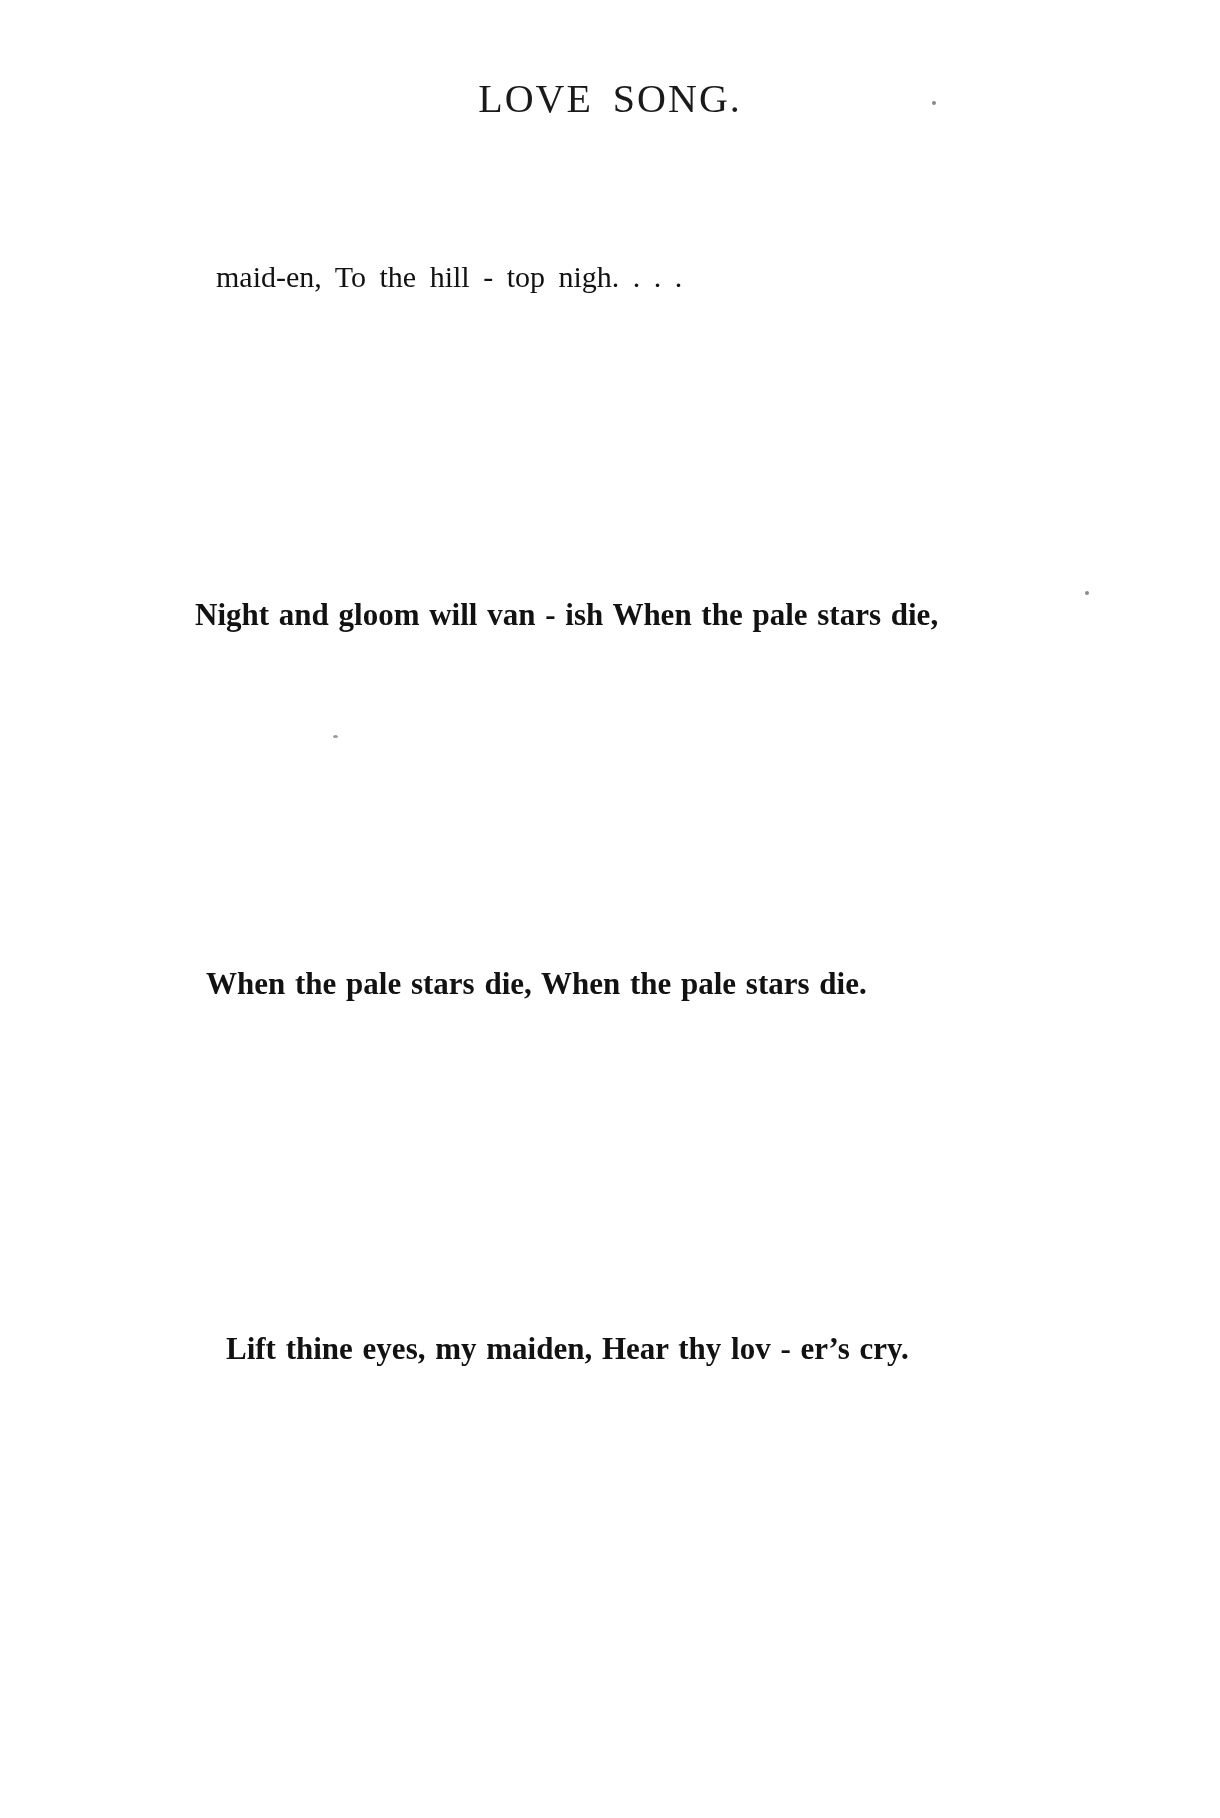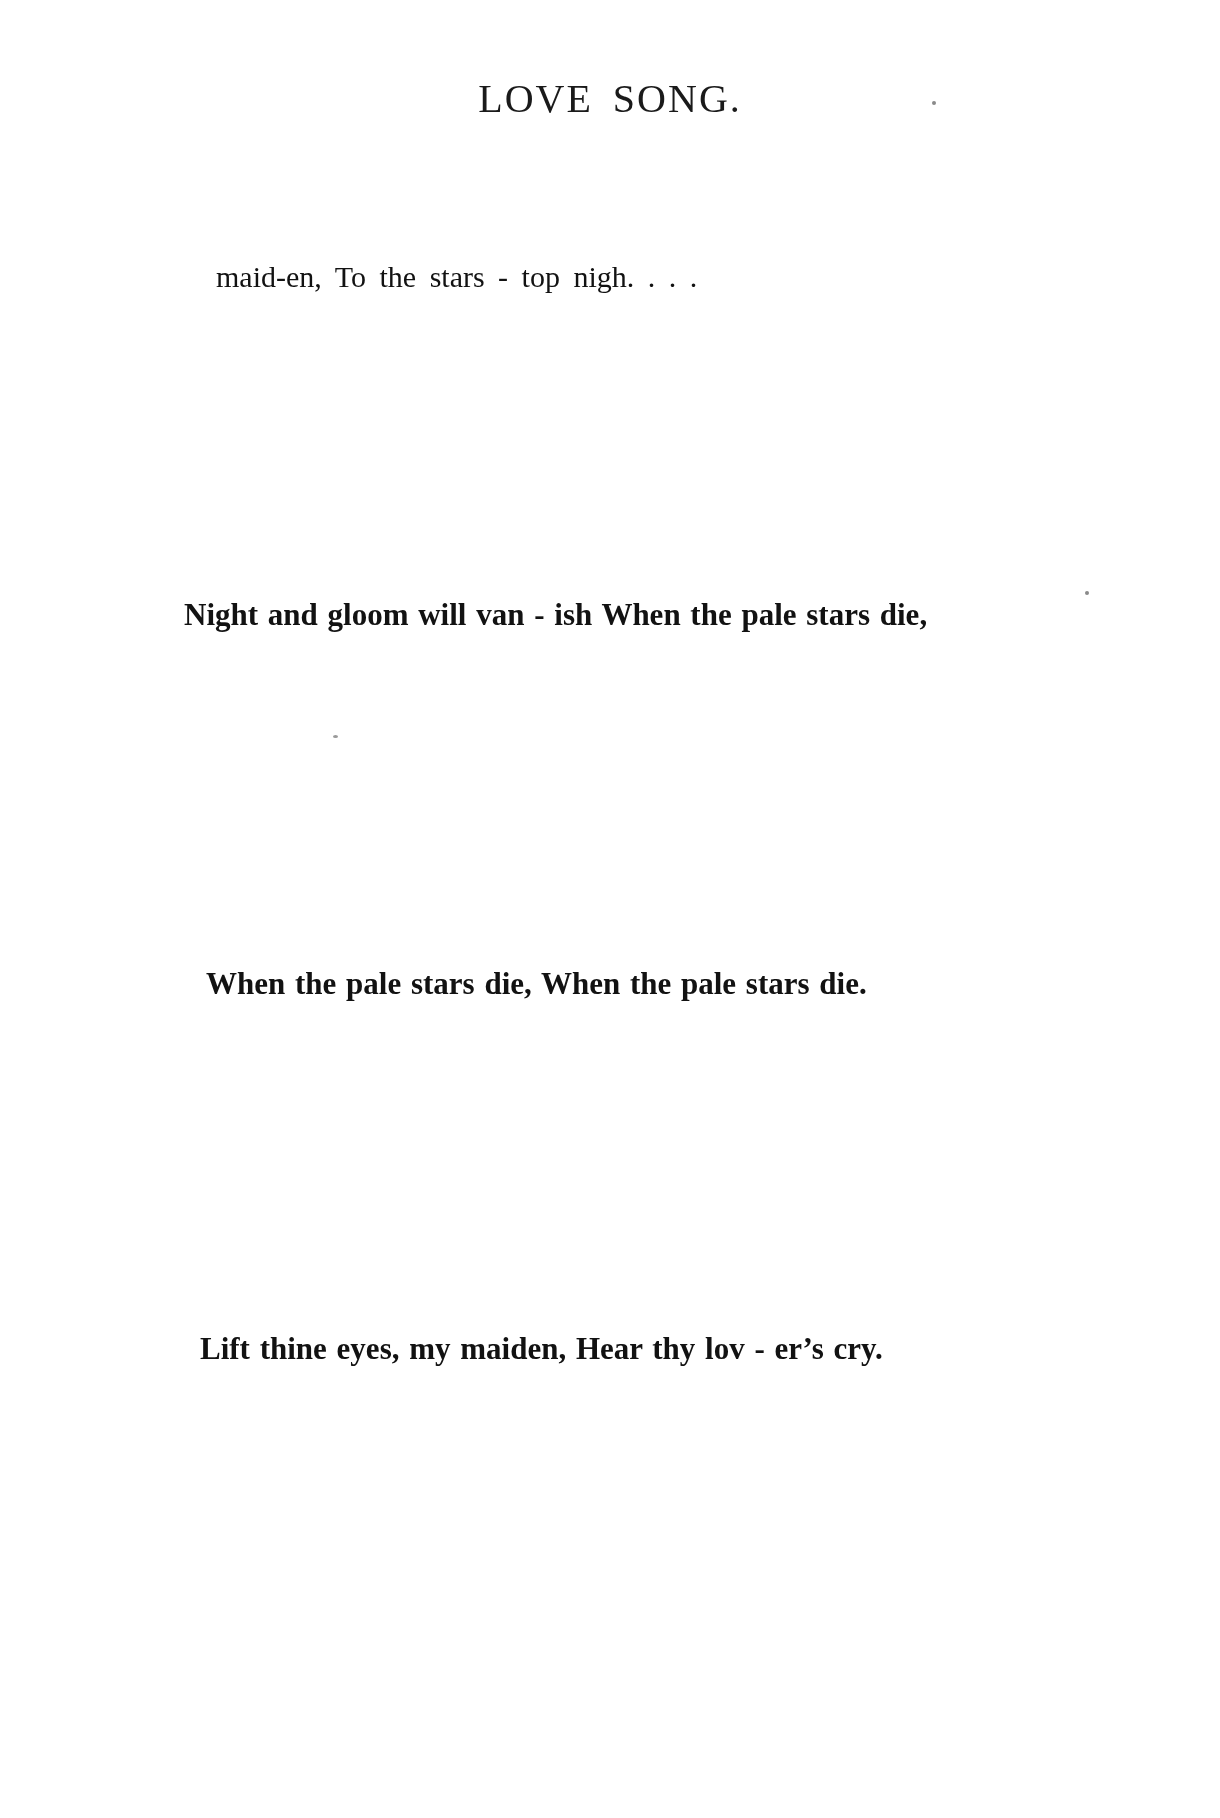--- a/index.html
+++ b/index.html
@@ -41,56 +41,56 @@
     white-space: nowrap;
   }
   .lyric-1 {
     top: 247px;
     left: 216px;
     font-size: 30px;
     word-spacing: 6px;
   }
   .lyric-2 {
     top: 584px;
-    left: 184px;
+    left: 195px;
     font-size: 31px;
     font-weight: 600;
     word-spacing: 2px;
   }
   .lyric-3 {
     top: 953px;
     left: 206px;
     font-size: 31px;
     font-weight: 600;
     word-spacing: 2px;
   }
   .lyric-4 {
     top: 1318px;
-    left: 200px;
+    left: 226px;
     font-size: 31px;
     font-weight: 600;
     word-spacing: 2px;
   }
   .speck {
     position: absolute;
     background: #8a8a8a;
     border-radius: 50%;
   }
   .speck-a { top: 88px; left: 932px; width: 4px; height: 4px; }
   .speck-b { top: 578px; left: 1085px; width: 4px; height: 4px; }
   .speck-c { top: 722px; left: 333px; width: 5px; height: 3px; background:#9a9a9a; }
 </style>
 </head>
 <body>
 
 <div class="page">
 
   <div class="title">LOVE  SONG.</div>
 
-  <div class="lyric lyric-1">maid-en,    To  the  stars - top      nigh.  .  .  .</div>
+  <div class="lyric lyric-1">maid-en,    To  the  hill - top      nigh.  .  .  .</div>
 
   <div class="lyric lyric-2">Night and gloom will van - ish    When the pale stars die,</div>
 
   <div class="lyric lyric-3">When the pale      stars   die,   When the pale stars die.</div>
 
   <div class="lyric lyric-4">Lift thine eyes, my maiden,  Hear thy   lov  -  er’s cry.</div>
 
   <div class="speck speck-a"></div>
   <div class="speck speck-b"></div>
   <div class="speck speck-c"></div>

